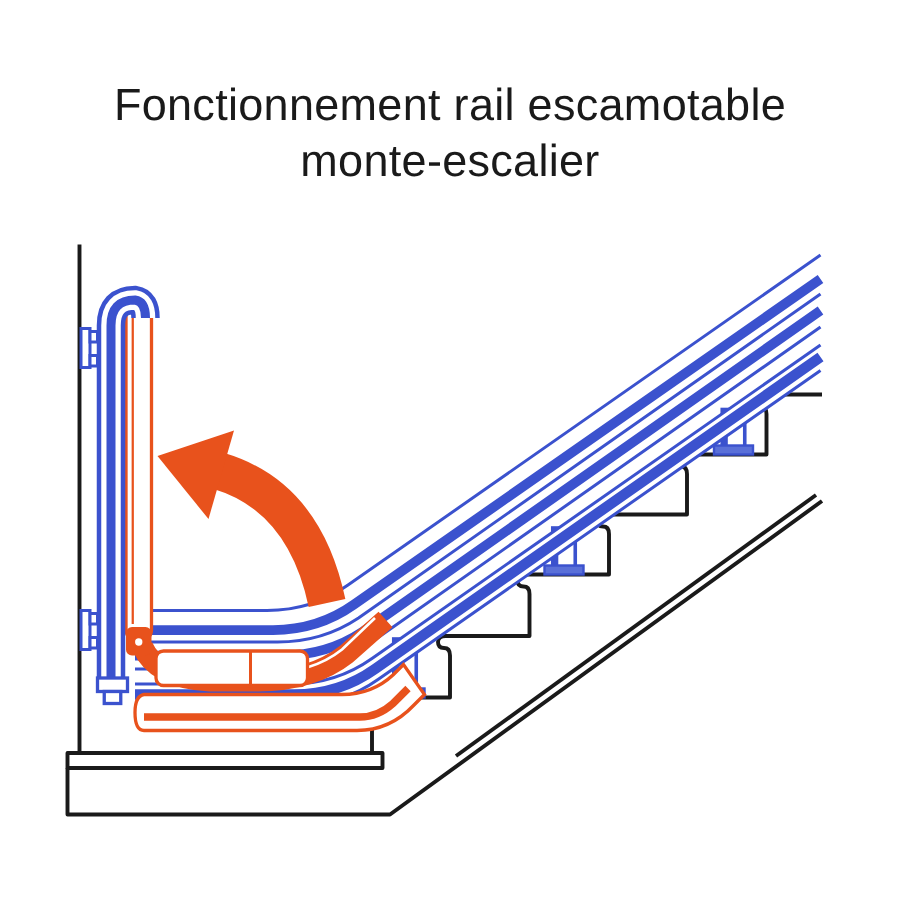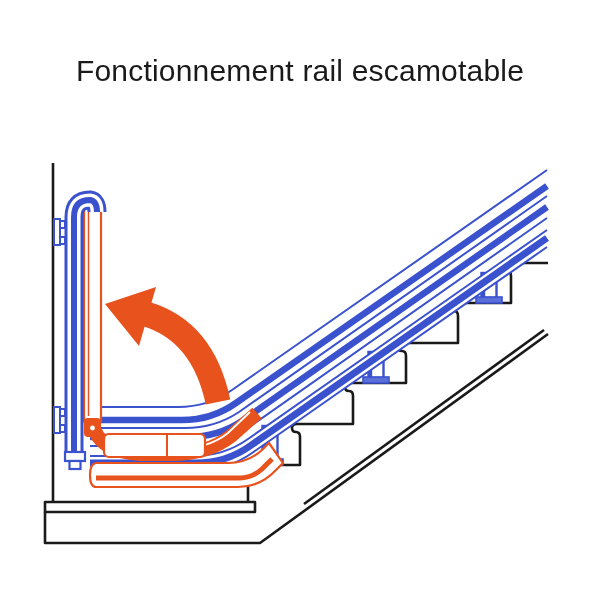--- a/index.html
+++ b/index.html
@@ -18,20 +18,21 @@
   .orsolid{fill:var(--orange,#E8521C);stroke:none;}
   .wfill{fill:#fff;stroke:none;}
 </style>
 </head>
 <body>
 
 <div id="stage" style="--blue: #3B52CE; --orange: #E8521C; --ink: #1A1A1A; --bg: #FFFFFF;">
 
   <div id="title">
     <div>Fonctionnement rail escamotable</div>
+    <div>monte-escalier</div>
   </div>
 
   <svg id="diagram" width="600" height="600" viewBox="0 0 600 600">
 
     <g>
 
       <path class="blk" d="M 53 163 V 502"></path>
 
       <path class="blk" d="M 45 512 V 543 H 260 L 548 334"></path>
 

